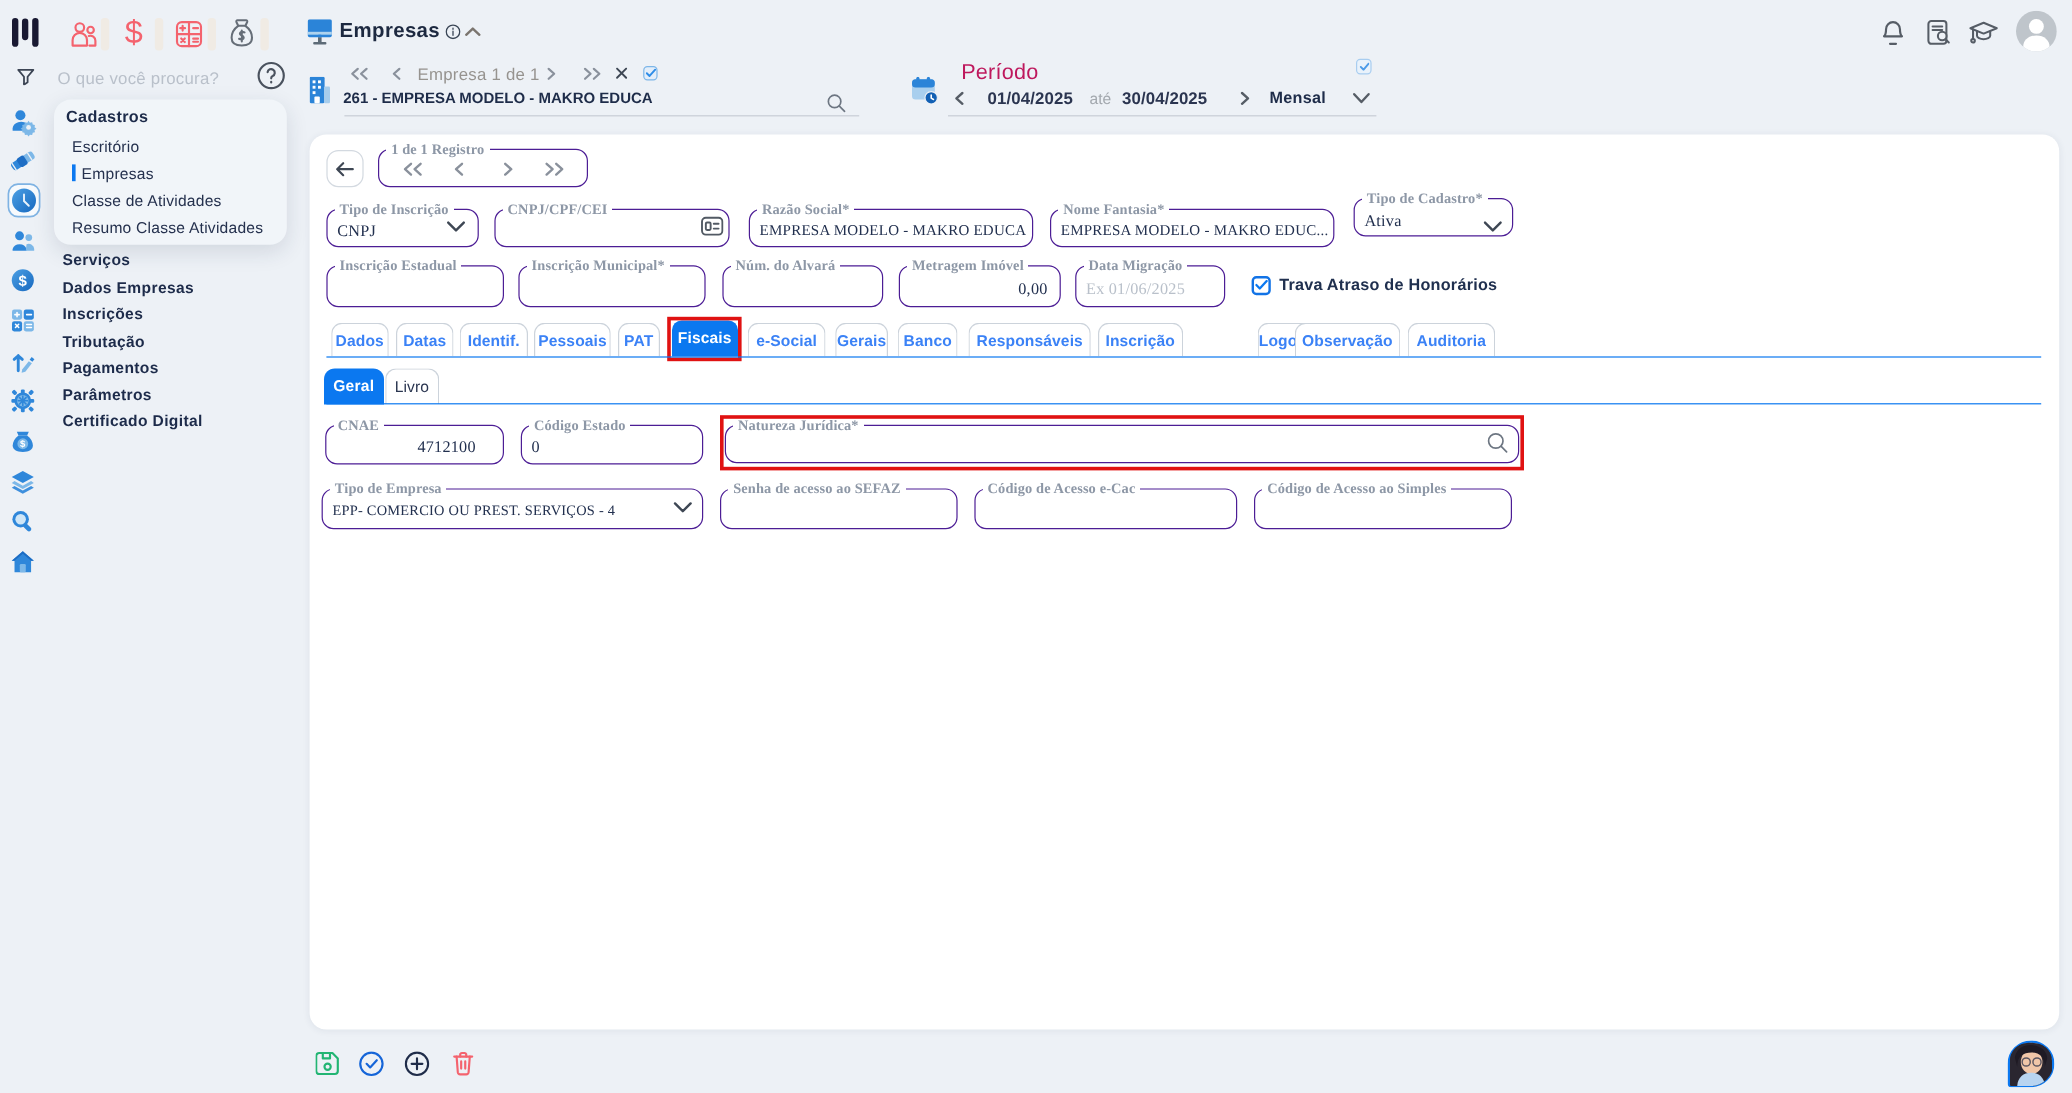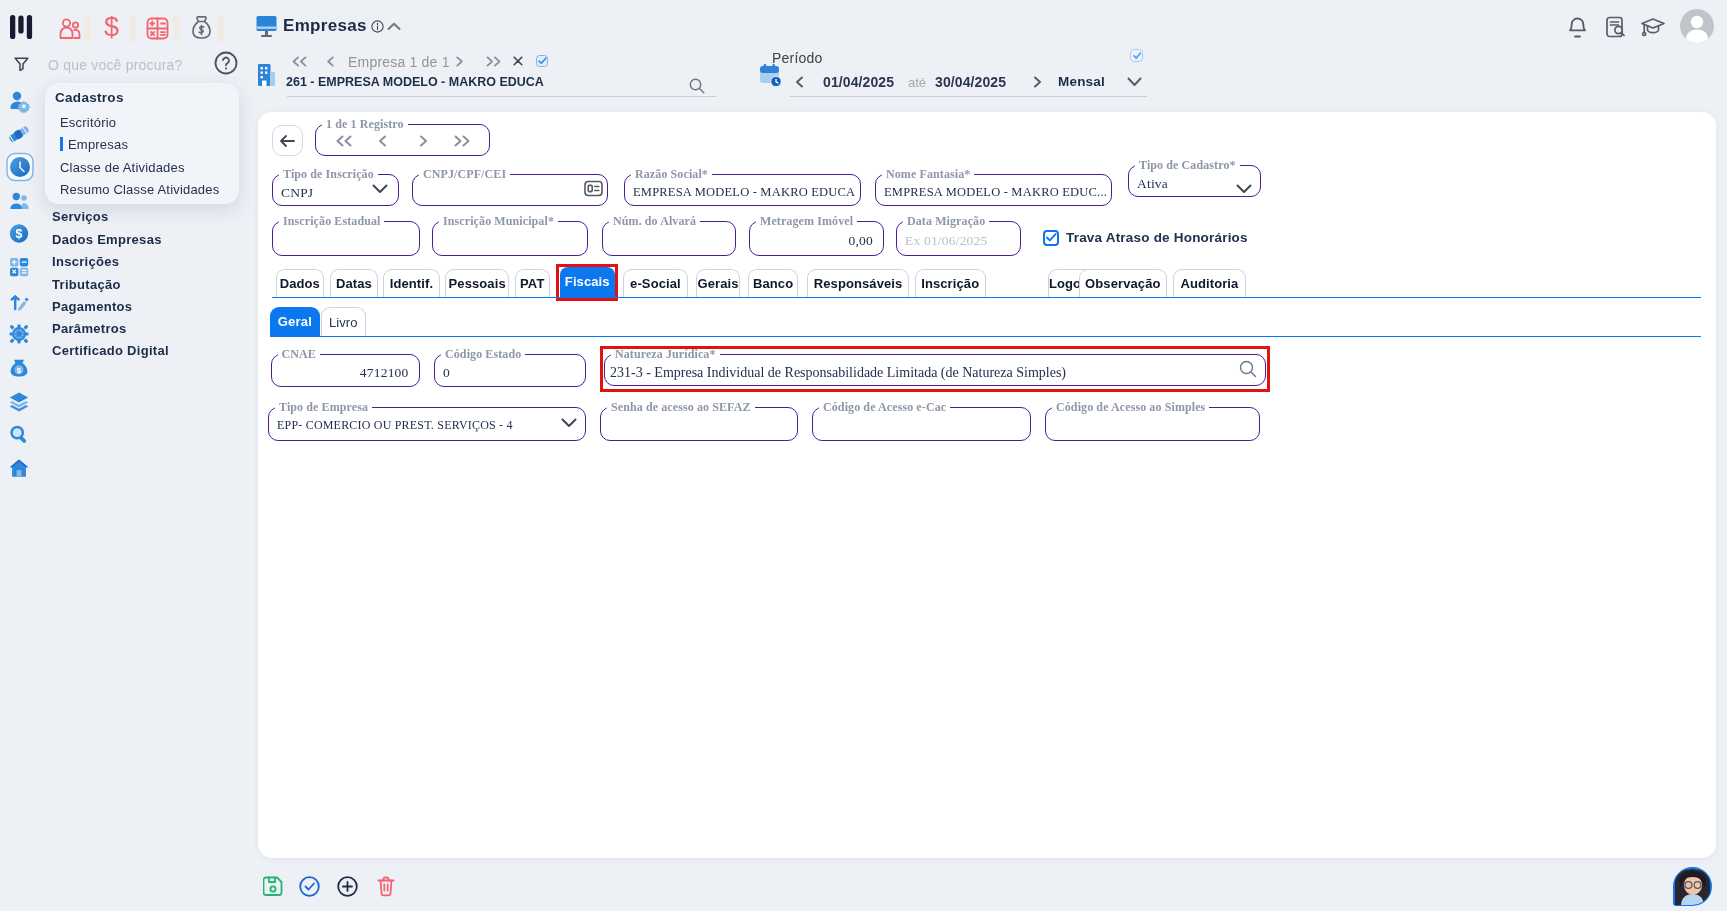--- a/index.html
+++ b/index.html
@@ -9,21 +9,21 @@
 .card {
   position:absolute; left:258px; top:112px; width:1458px; height:746px;
   background:#fff; border-radius:14px; box-shadow:0 1px 6px rgba(40,60,90,.07);
 }
 fieldset.fld { position:absolute; border:1px solid #4c1d95; border-radius:10px; background:#fff;font-family:Liberation Serif, serif; }
 fieldset.fld legend { margin-left:6px; padding:0 4px; font-size:12px; font-weight:bold; color:#8d97a6; letter-spacing:.1px; white-space:nowrap; }
 .val { font-size:13.5px; color:#22304f; padding-left:8px; letter-spacing:.2px; white-space:nowrap; margin-top:3px; }
 .valu { font-size:12.5px; }
 .tab { position:absolute; top:269px; height:28px; line-height:27px; background:#fff;
   border:1px solid #ccd3db; border-bottom:none; border-radius:9px 9px 0 0;
-  font-size:13px; font-weight:bold; color:#0f172a; letter-spacing:.1px; text-align:center; }
+  font-size:13px; font-weight:bold; color:#3b82f6; letter-spacing:.1px; text-align:center; }
 .blueline { position:absolute; left:272px; width:1429px; height:2px; background:#0b78f0; }
 .menu-bold { position:absolute; left:52px; font-size:13px; font-weight:bold; color:#1d2b4a; letter-spacing:.3px; }
 .sub { position:absolute; left:60px; font-size:13px; color:#25314e; letter-spacing:.2px; }
 .chev { stroke:#8a919c; stroke-width:2; fill:none; stroke-linecap:round; stroke-linejoin:round; }
 </style>
 </head>
 <body>
 
 <svg class="abs" style="left:10px;top:14px" width="24" height="26" viewBox="0 0 24 26">
   <rect x="0" y="1" width="5.3" height="24" rx="2.6" fill="#191932"></rect>
@@ -259,21 +259,21 @@
 <div class="abs" style="left:287px;top:96px;width:429px;height:1px;background:#c8cdd5"></div>
 
 <svg class="abs" style="left:760px;top:64px" width="21" height="23" viewBox="0 0 21 23">
   <rect x="0" y="2" width="19" height="17" rx="3" fill="#a9cfee"></rect>
   <rect x="0" y="2" width="19" height="7" rx="3" fill="#2b84d8"></rect>
   <rect x="3.6" y="0" width="2.6" height="5" rx="1.3" fill="#2b84d8"></rect>
   <rect x="12.4" y="0" width="2.6" height="5" rx="1.3" fill="#2b84d8"></rect>
   <circle cx="16" cy="17.5" r="5.2" fill="#1260b4" stroke="#edf1f6" stroke-width="1"></circle>
   <path d="M16 15.2 v2.6 l1.9 1.1" stroke="#fff" stroke-width="1.3" fill="none" stroke-linecap="round"></path>
 </svg>
-<div class="abs" style="left:772px;top:50px;font-size:14px;color:#404040;letter-spacing:.2px">Período</div>
+<div class="abs" style="left:801px;top:50px;font-size:18px;color:#be185d;letter-spacing:.2px">Período</div>
 <svg class="abs" style="left:795px;top:76px" width="9" height="12" viewBox="0 0 9 12">
     <path class="chev" style="stroke:#565d66" d="M7 1.5 L2 6 l5 4.5"></path>
   </svg>
 <div class="abs" style="left:823px;top:74px;font-size:14px;font-weight:bold;color:#2b3550;letter-spacing:.1px">01/04/2025</div>
 <div class="abs" style="left:908px;top:75px;font-size:13px;color:#a3a8ae">até</div>
 <div class="abs" style="left:935px;top:74px;font-size:14px;font-weight:bold;color:#2b3550;letter-spacing:.1px">30/04/2025</div>
 <svg class="abs" style="left:1033px;top:76px" width="9" height="12" viewBox="0 0 9 12">
     <path class="chev" style="stroke:#565d66" d="M2 1.5 L7 6 l-5 4.5"></path>
   </svg>
 <div class="abs" style="left:1058px;top:74px;font-size:13.5px;font-weight:bold;color:#1e2c49;letter-spacing:.2px">Mensal</div>
@@ -378,30 +378,29 @@
 <div class="tab" style="left:1079px;width:87.6px">Observação</div>
 <div class="tab" style="left:1173px;width:72.8px">Auditoria</div>
 <div class="blueline" style="top:296.6px;height:1.5px"></div>
 
 <div class="abs" style="left:269.7px;top:307px;width:50.3px;height:30px;background:#0b78f0;border-radius:9px 9px 0 0;color:#fff;font-size:13px;font-weight:bold;text-align:center;line-height:30px;letter-spacing:.2px">Geral</div>
 <div class="abs" style="left:321px;top:307px;width:44.5px;height:30px;background:#fff;border:1px solid #ccd3db;border-bottom:none;border-radius:9px 9px 0 0;font-size:13px;font-weight:normal;color:#2a3550;text-align:center;line-height:29px;letter-spacing:.1px">Livro</div>
 <div class="blueline" style="top:335.6px;height:1.4px"></div>
 
 <fieldset class="fld" style="left:270.5px;top:347px;width:149px;height:39.5px">
   <legend>CNAE</legend>
-  <div class="val" style="text-align:right;padding-right:10px">4712100</div>
+  <div class="val" style="text-align:right;padding-right:22px">4712100</div>
 </fieldset>
 <fieldset class="fld" style="left:434px;top:347px;width:152px;height:39.5px">
   <legend>Código Estado</legend>
   <div class="val">0</div>
 </fieldset>
 <div class="abs" style="left:600px;top:345.8px;width:670px;height:46.2px;border:3px solid #e01212"></div>
 <fieldset class="fld" style="left:604px;top:347px;width:662px;height:38.8px">
   <legend>Natureza Jurídica*</legend>
-  <div class="val" style="font-size:14px;letter-spacing:0;padding-left:5px">231-3 - Empresa Individual de Responsabilidade Limitada (de Natureza Simples)</div>
 </fieldset>
 <svg class="abs" style="left:1239px;top:360px" width="18" height="18" viewBox="0 0 18 18" fill="none" stroke="#6d7682" stroke-width="1.4">
   <circle cx="7.5" cy="7.5" r="6"></circle>
     <path d="M12 12 L16.5 16.5" stroke-linecap="round"></path>
 </svg>
 
 <fieldset class="fld" style="left:268px;top:400px;width:318px;height:41px">
   <legend>Tipo de Empresa</legend>
   <div class="val" style="font-size:12px">EPP- COMERCIO OU PREST. SERVIÇOS - 4</div>
 </fieldset>

